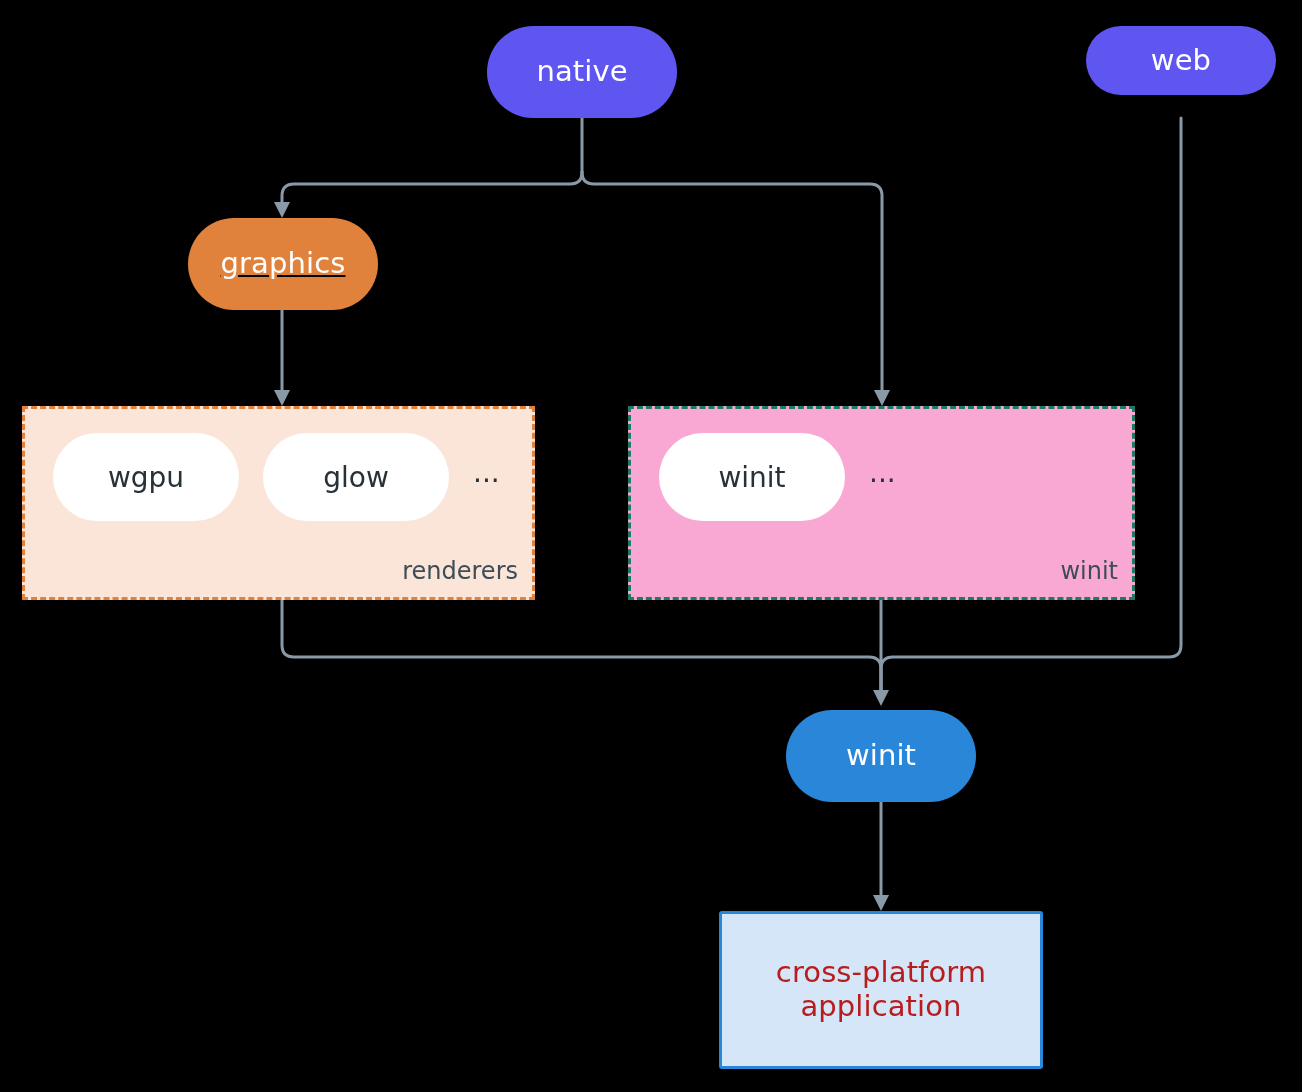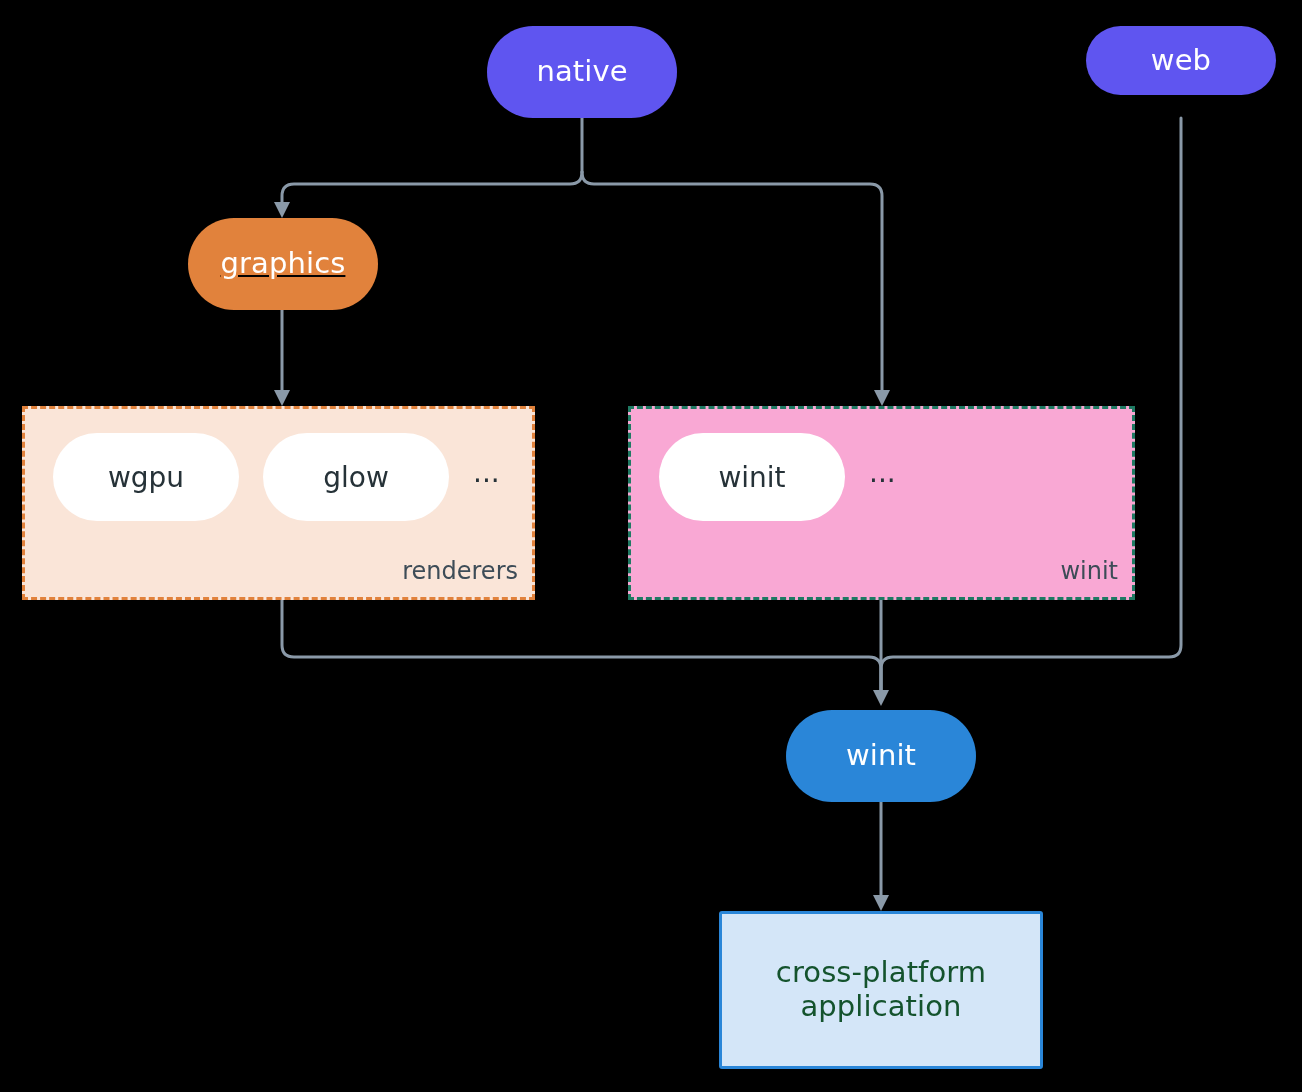--- a/index.html
+++ b/index.html
@@ -86,21 +86,21 @@
   .node-app {
     left: 719px;
     top: 911px;
     width: 324px;
     height: 158px;
     background: #D4E6F8;
     border: 3px solid #2A86D8;
     border-radius: 3px;
   }
   .node-app .node-label {
-    color: #14532d;
+    color: #b91c1c;
   }
   
   .group {
     position: absolute;
     box-sizing: border-box;
     z-index: 1;
   }
   .group-renderers {
     left: 22px;
     top: 406px;

